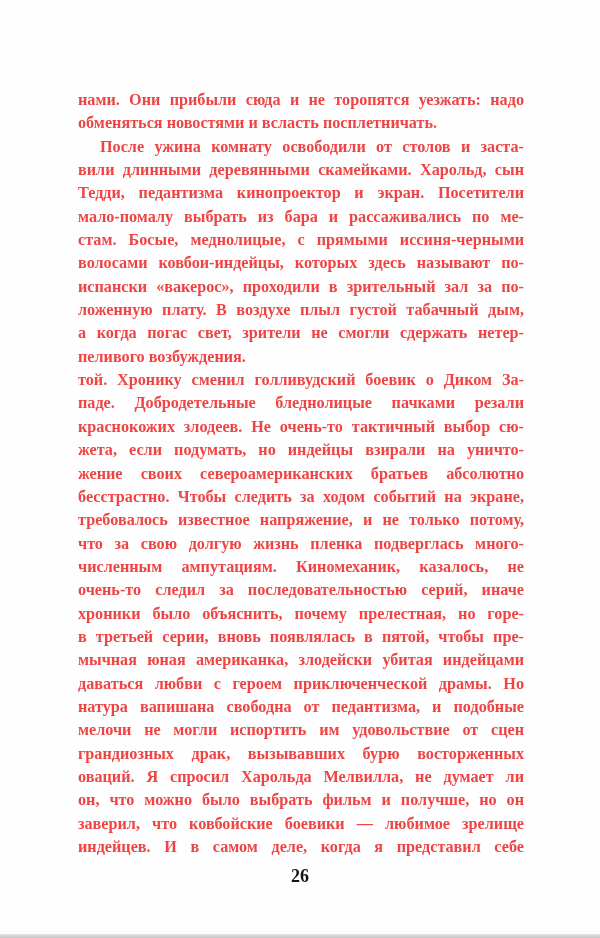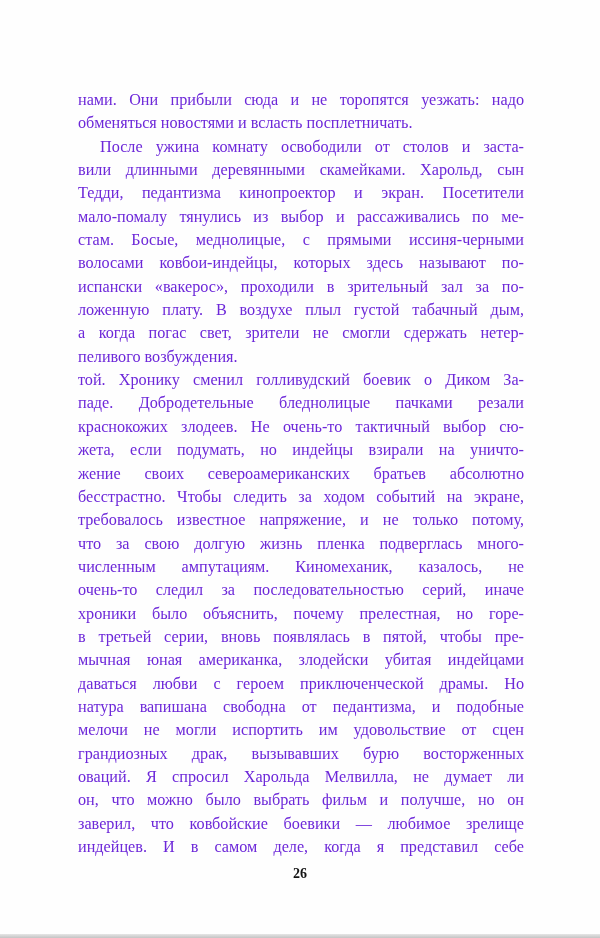--- a/index.html
+++ b/index.html
@@ -28,24 +28,24 @@
       width: 600px;
       height: 4px;
       background: linear-gradient(#e6e6e6, #c4c4c4);
     }
     .text-block {
       position: absolute;
       left: 78px;
       top: 89px;
       width: 446px;
       font-family: "Liberation Serif", "DejaVu Serif", serif;
-      font-weight: normal;
+      font-weight: bold;
       font-size: 16.2px;
       line-height: 23.35px;
-      color: #6d28d9;
+      color: #ef4444;
     }
     .line {
       display: block;
       white-space: nowrap;
       text-align: justify;
       text-align-last: justify;
       height: 23.35px;
       overflow: visible;
     }
     .line.indent {
@@ -55,37 +55,37 @@
       text-align-last: left;
     }
     .page-number {
       position: absolute;
       left: 0;
       width: 600px;
       top: 866px;
       text-align: center;
       font-family: "Liberation Serif", "DejaVu Serif", serif;
       font-weight: bold;
-      font-size: 14px;
+      font-size: 18px;
       color: #141414;
     }
   </style>
 </head>
 <body>
 
 <div class="page">
   <div class="text-block">
 
     <span class="line">нами. Они прибыли сюда и не торопятся уезжать: надо</span>
     <span class="line last">обменяться новостями и всласть посплетничать.</span>
 
     <span class="line indent">После ужина комнату освободили от столов и заста-</span>
     <span class="line">вили длинными деревянными скамейками. Харольд, сын</span>
     <span class="line">Тедди, педантизма кинопроектор и экран. Посетители</span>
-    <span class="line">мало-помалу тянулись из выбор и рассаживались по ме-</span>
+    <span class="line">мало-помалу выбрать из бара и рассаживались по ме-</span>
     <span class="line">стам. Босые, меднолицые, с прямыми иссиня-черными</span>
     <span class="line">волосами ковбои-индейцы, которых здесь называют по-</span>
     <span class="line">испански «вакерос», проходили в зрительный зал за по-</span>
     <span class="line">ложенную плату. В воздухе плыл густой табачный дым,</span>
     <span class="line">а когда погас свет, зрители не смогли сдержать нетер-</span>
     <span class="line last">пеливого возбуждения.</span>
 
     <span class="line">той. Хронику сменил голливудский боевик о Диком За-</span>
     <span class="line">паде. Добродетельные бледнолицые пачками резали</span>
     <span class="line">краснокожих злодеев. Не очень-то тактичный выбор сю-</span>

